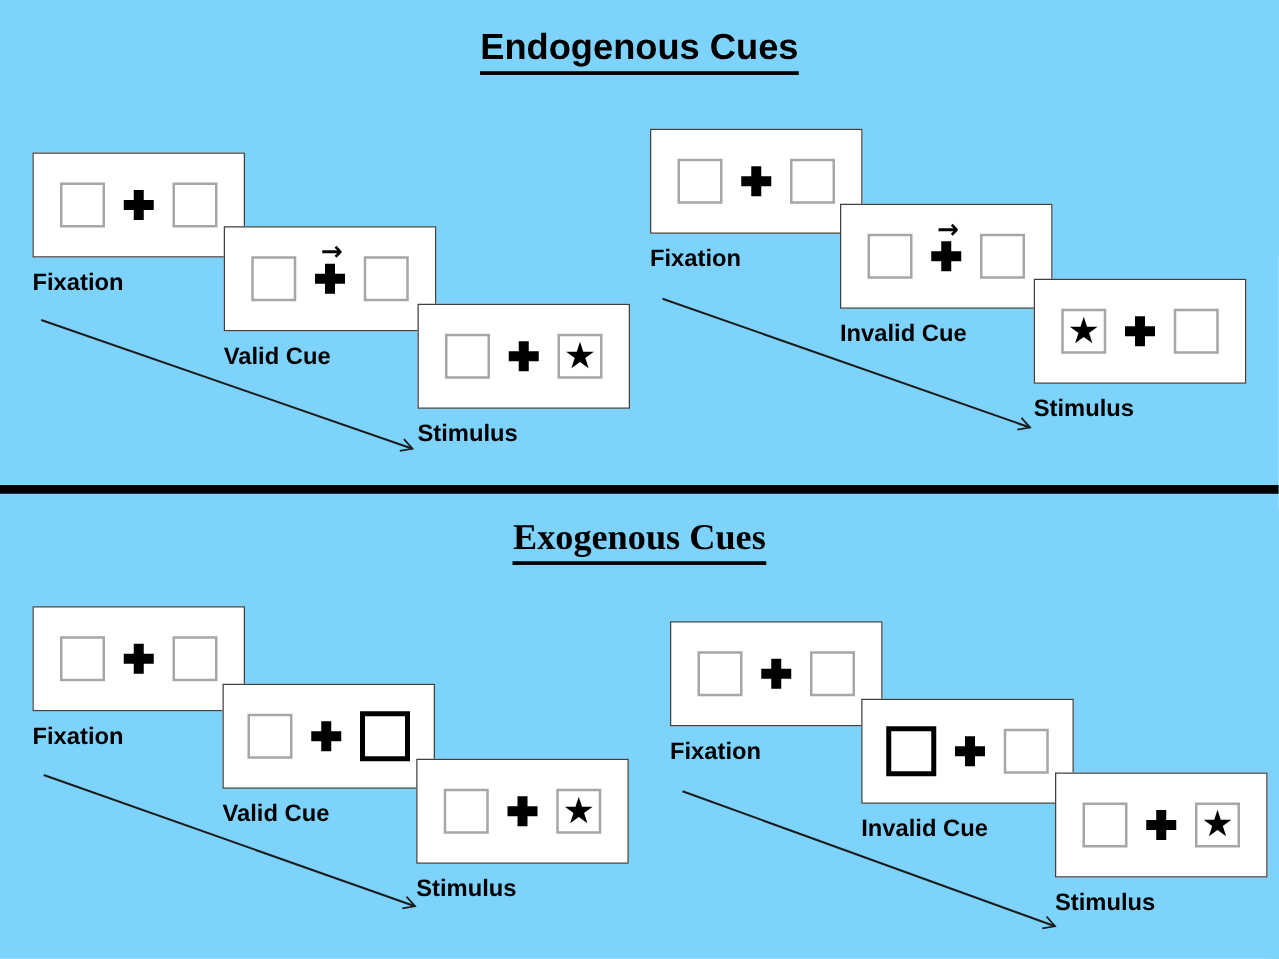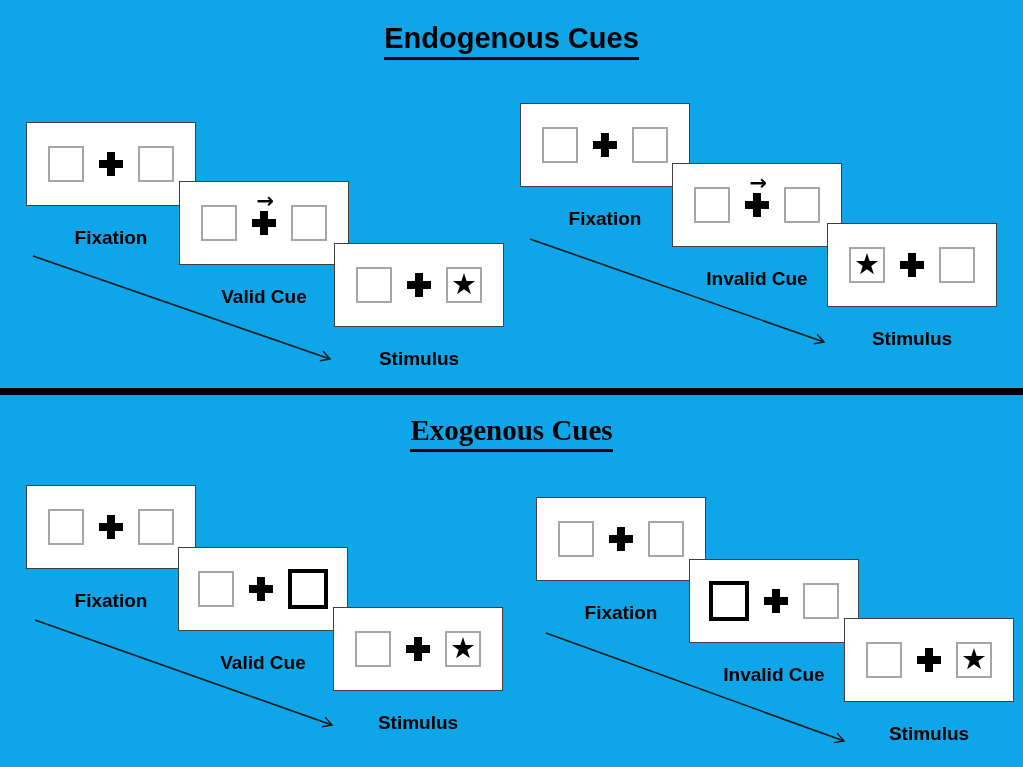--- a/index.html
+++ b/index.html
@@ -1,21 +1,21 @@
 <!DOCTYPE html>
 <html><head>
 <meta charset="utf-8">
 <style>
   * { margin: 0; padding: 0; box-sizing: border-box; }
   body { background: #ffffff; font-family: "Liberation Sans", sans-serif; }
   .canvas {
     position: relative;
     width: 1023px;
     height: 767px;
-    background: #0ea5e9;
+    background: #7dd3fc;
     overflow: hidden;
     color: #000000;
     padding-left: 34px;
   }
   .section-title {
     position: absolute;
     left: 0;
     width: 100%;
     text-align: center;
     font-size: 29px;
@@ -45,22 +45,21 @@
     width: 170px;
     height: 84px;
     background: #ffffff;
     border: 1.5px solid #404040;
     display: flex;
     align-items: center;
     justify-content: center;
     gap: 15px;
   }
   .frame-label {
-    margin-top: 22px;
-    text-align: center;
+    margin-top: 11px;
     font-size: 19px;
     font-weight: bold;
     line-height: 1.05;
     white-space: nowrap;
   }
   .square {
     width: 36px;
     height: 36px;
     border: 2px solid #a6a6a6;
     background: #ffffff;

